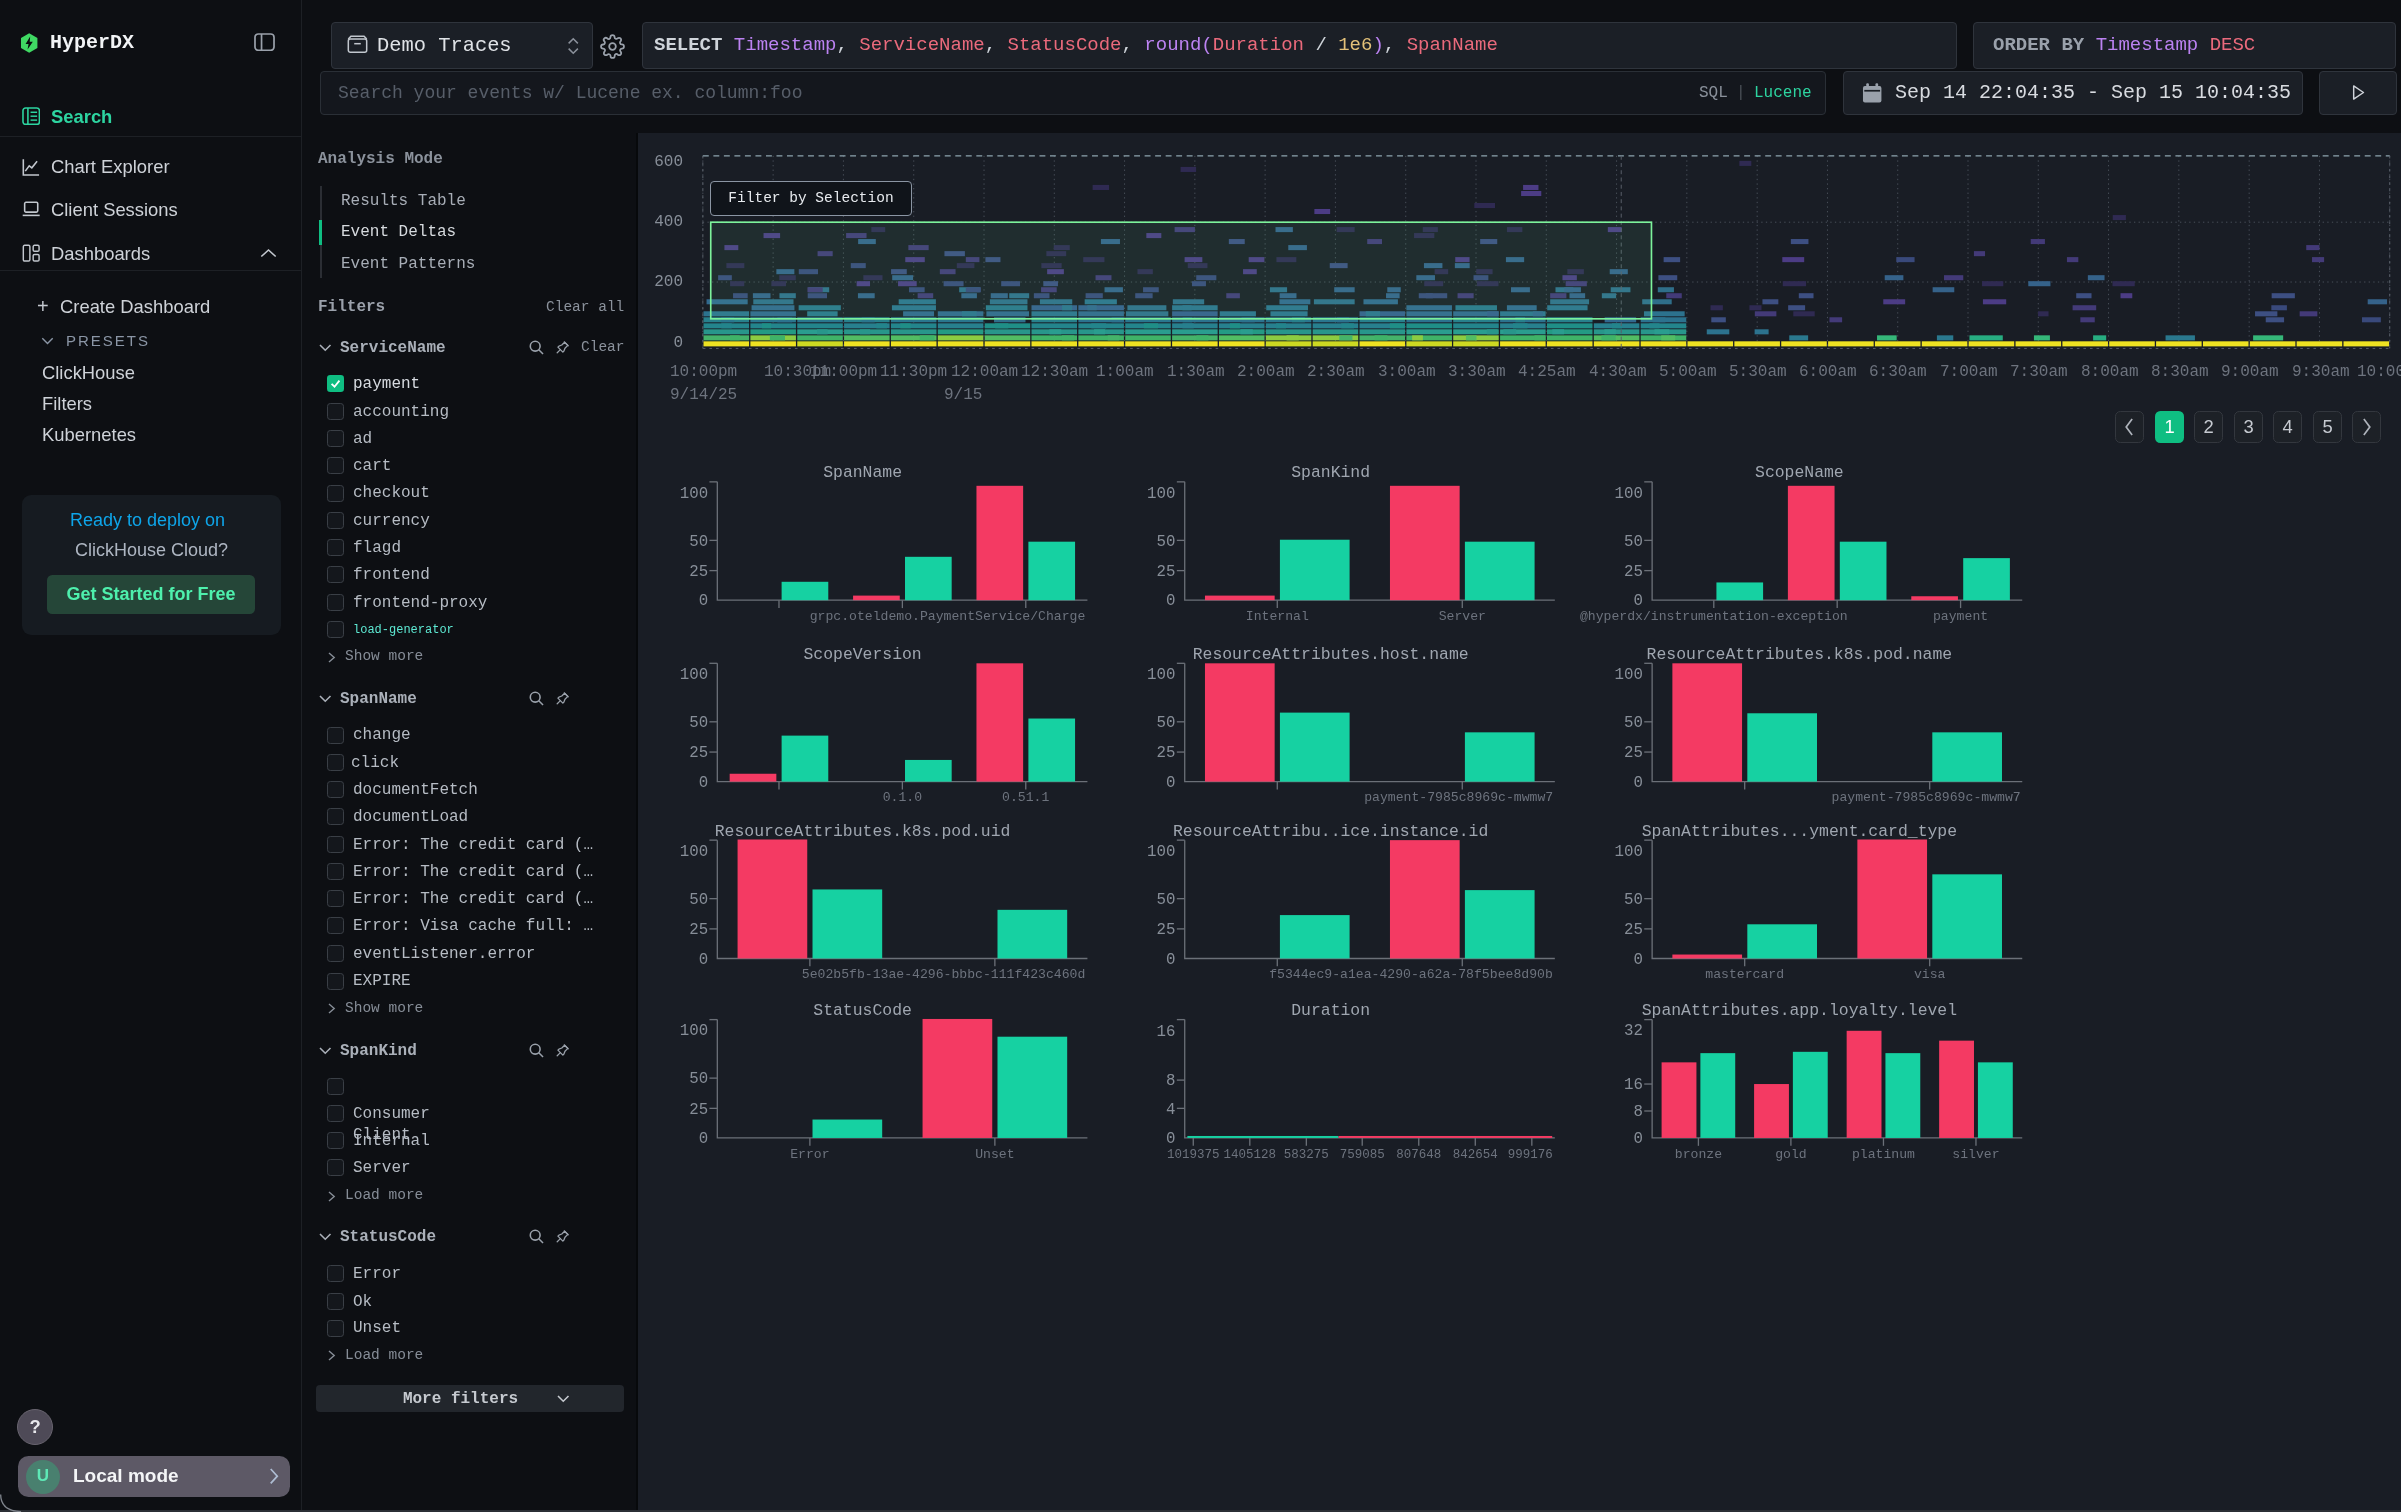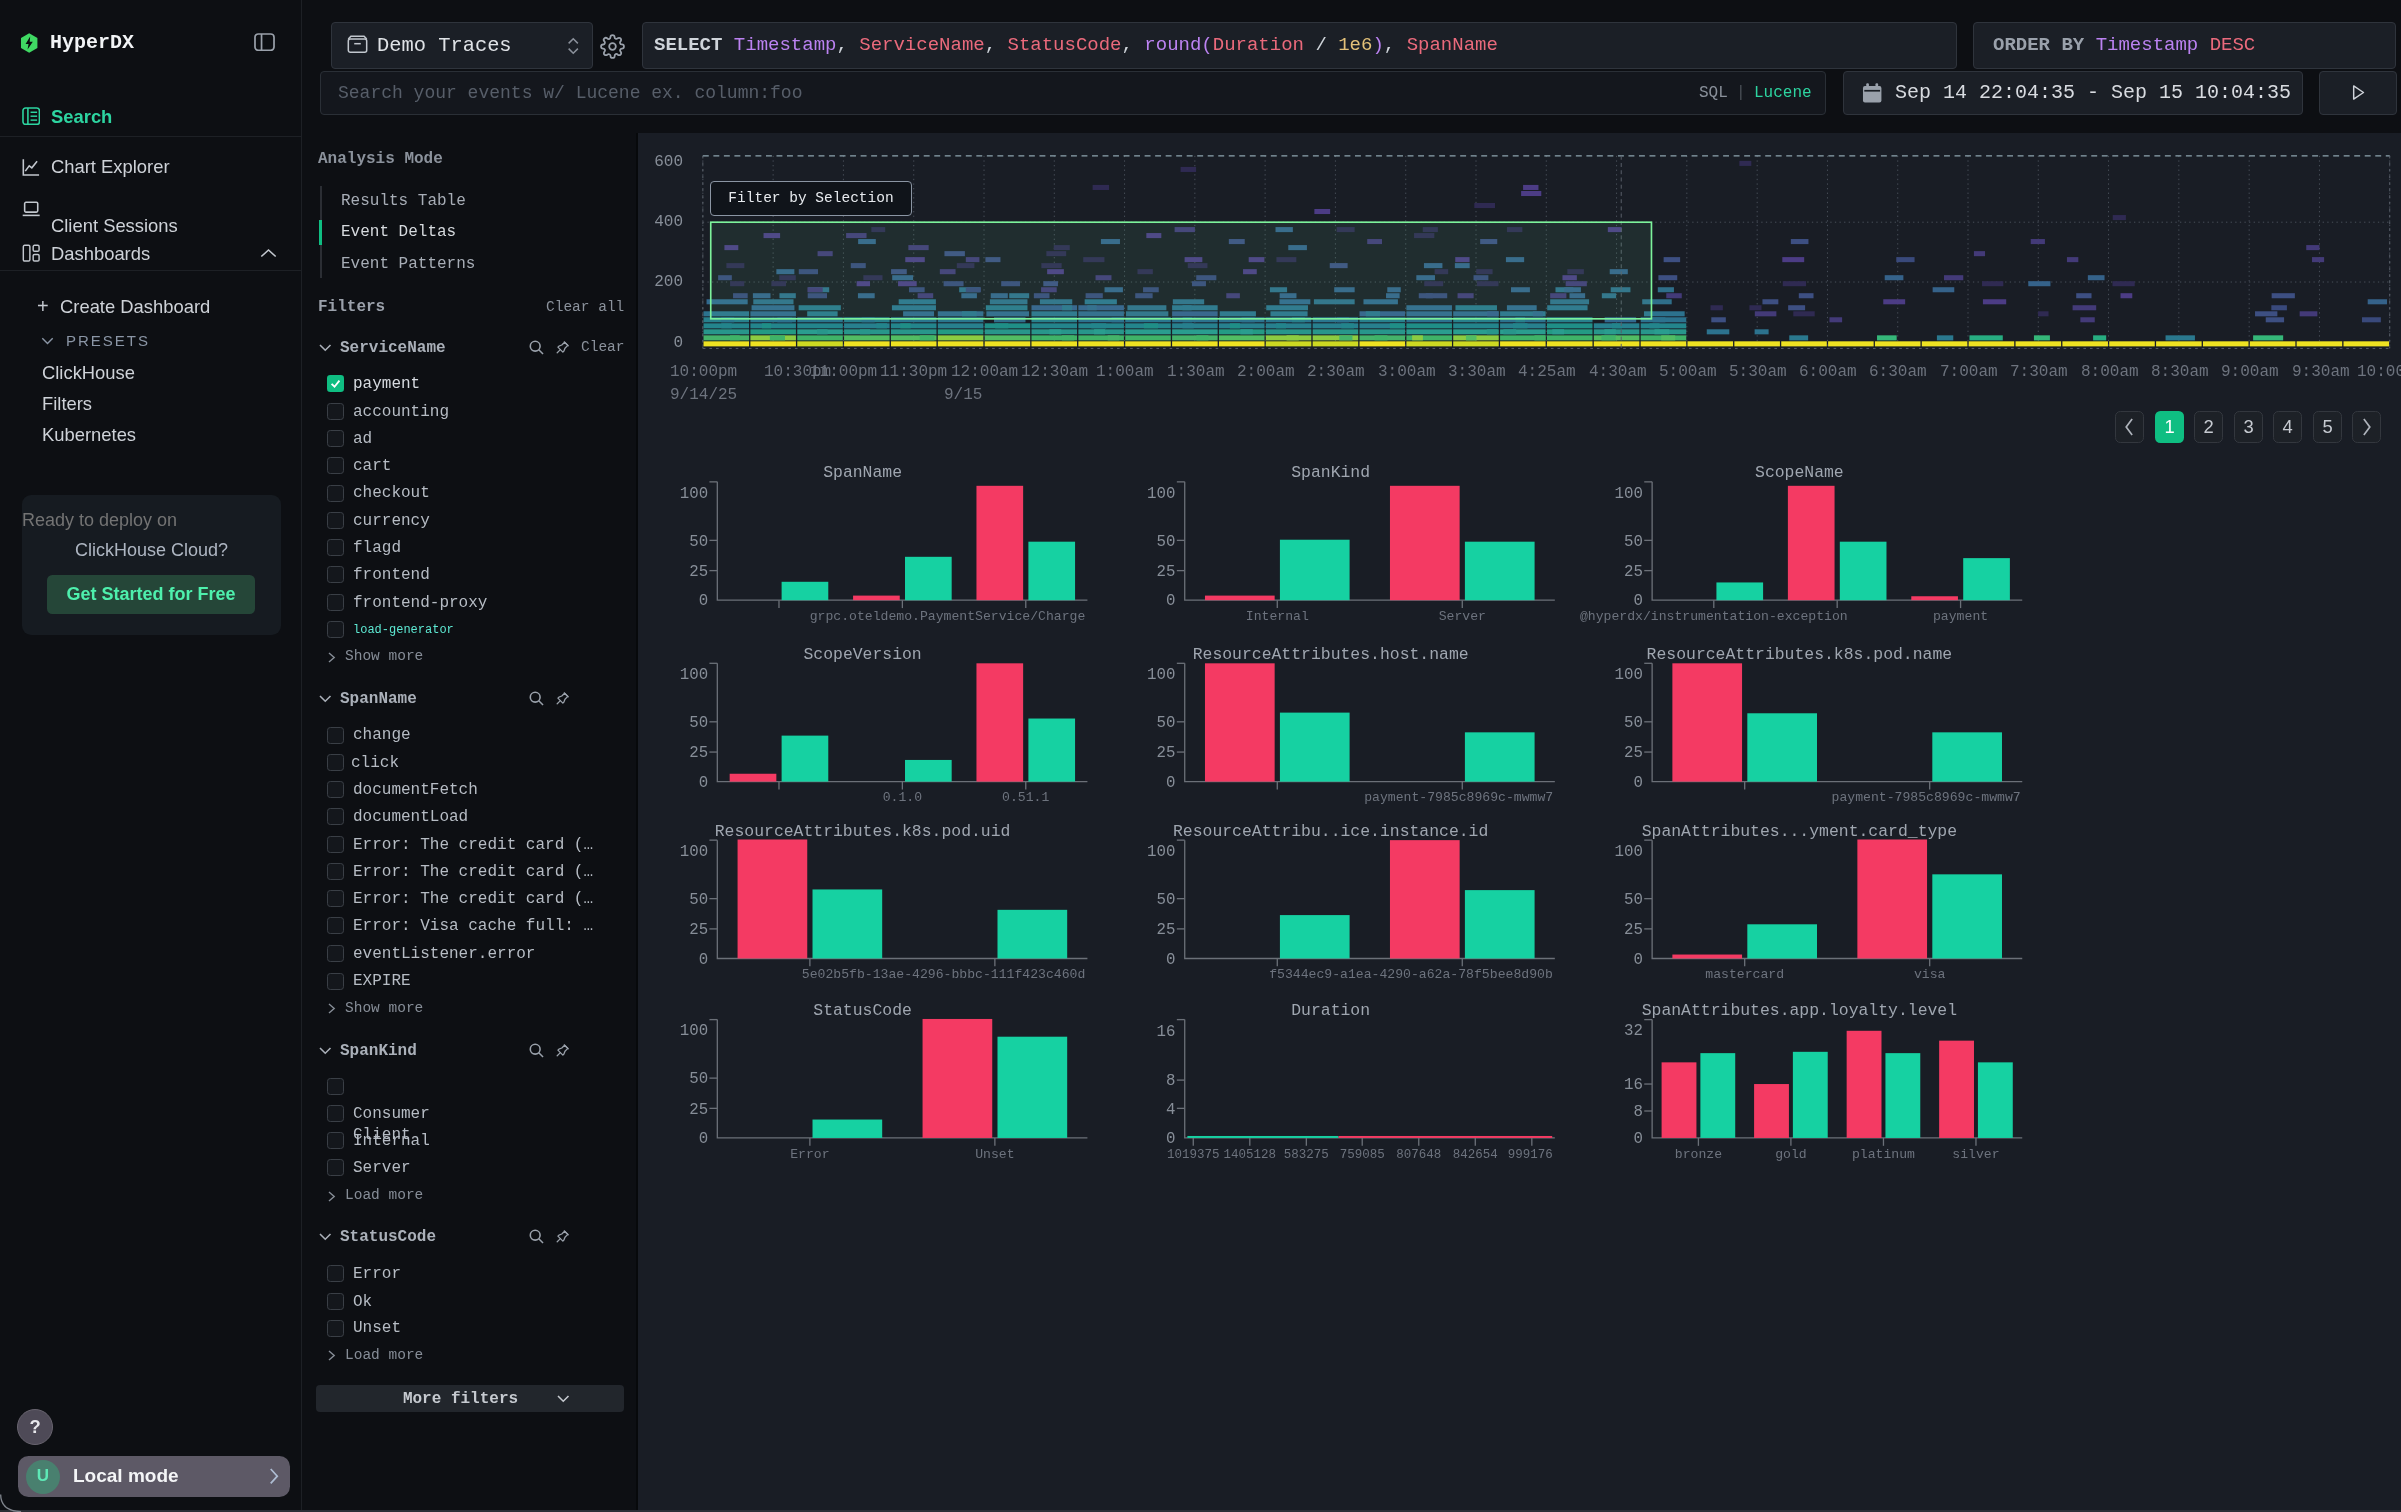--- a/index.html
+++ b/index.html
@@ -30,42 +30,42 @@
 <div class="abs" style="left:0;top:136px;width:302px;height:1.3px;background:#1d2025;"></div>
 <svg class="abs" style="left:22px;top:158px" width="18.4" height="18.4" viewBox="0 0 28 28">
 <path d="M2 2 L2 26 L26 26" fill="none" stroke="#c2c7ce" stroke-width="2.4"></path>
 <path d="M5 20 L11 12 L15 15 L23 5" fill="none" stroke="#c2c7ce" stroke-width="2.4"></path>
 </svg>
 <div class="abs sans" style="left:51px;top:148px;font-size:18.4px;line-height:37px;color:#ced2d8;white-space:pre;">Chart Explorer</div>
 <svg class="abs" style="left:22px;top:201px" width="18.4" height="17" viewBox="0 0 28 26">
 <rect x="4" y="2" width="20" height="15" rx="2" fill="none" stroke="#c2c7ce" stroke-width="2.4"></rect>
 <path d="M1 22 L27 22" stroke="#c2c7ce" stroke-width="2.4"></path>
 </svg>
-<div class="abs sans" style="left:51px;top:191px;font-size:18.4px;line-height:37px;color:#ced2d8;white-space:pre;margin-top:16px;">Client Sessions</div>
+<div class="abs sans" style="left:51px;top:191px;font-size:18.4px;line-height:37px;color:#ced2d8;white-space:pre;">Client Sessions</div>
 <svg class="abs" style="left:22px;top:244px" width="18.4" height="18.4" viewBox="0 0 28 28">
 <rect x="2" y="2" width="10" height="24" rx="2" fill="none" stroke="#c2c7ce" stroke-width="2.2"></rect>
 <rect x="17" y="2" width="9" height="9" rx="2" fill="none" stroke="#c2c7ce" stroke-width="2.2"></rect>
 <rect x="17" y="16" width="9" height="10" rx="2" fill="none" stroke="#c2c7ce" stroke-width="2.2"></rect>
 </svg>
 <div class="abs sans" style="left:51px;top:235px;font-size:18.4px;line-height:37px;color:#ced2d8;white-space:pre;">Dashboards</div>
 <svg class="abs" style="left:260px;top:248px" width="17" height="10.5" viewBox="0 0 26 16">
 <path d="M2 13 L13 3 L24 13" fill="none" stroke="#c2c7ce" stroke-width="2.4"></path>
 </svg>
 <div class="abs" style="left:0;top:270px;width:302px;height:1.3px;background:#1d2025;"></div>
 <div class="abs sans" style="left:37px;top:287px;font-size:20px;line-height:39px;color:#c3c8cf;white-space:pre;">+</div>
 <div class="abs sans" style="left:60px;top:288px;font-size:18.4px;line-height:37px;color:#ced2d8;white-space:pre;">Create Dashboard</div>
 <svg class="abs" style="left:41px;top:337px" width="13" height="8.5" viewBox="0 0 20 13">
 <path d="M2 2 L10 10 L18 2" fill="none" stroke="#8b96a6" stroke-width="2.2"></path>
 </svg>
 <div class="abs sans" style="left:66px;top:326px;font-size:15px;line-height:30px;color:#8b96a6;white-space:pre;letter-spacing:2px;">PRESETS</div>
 <div class="abs sans" style="left:42px;top:354px;font-size:18.4px;line-height:37px;color:#ced2d8;white-space:pre;">ClickHouse</div>
 <div class="abs sans" style="left:42px;top:385px;font-size:18.4px;line-height:37px;color:#ced2d8;white-space:pre;">Filters</div>
 <div class="abs sans" style="left:42px;top:416px;font-size:18.4px;line-height:37px;color:#ced2d8;white-space:pre;">Kubernetes</div>
 <div class="abs" style="left:22px;top:495px;width:259px;height:140px;background:#161b21;border-radius:9.2px;"></div>
-<div class="abs sans" style="left:22px;top:502px;width:251px;font-size:18px;line-height:36px;color:#737373;white-space:pre;text-align:left;">Ready to deploy on</div>
+<div class="abs sans" style="left:22px;top:502px;width:251px;font-size:18px;line-height:36px;color:#0ea5e9;white-space:pre;text-align:center;">Ready to deploy on</div>
 <div class="abs sans" style="left:22px;top:532px;width:259px;font-size:18px;line-height:36px;color:#aeb6c2;white-space:pre;text-align:center;">ClickHouse Cloud?</div>
 <div class="abs" style="left:47px;top:575px;width:208px;height:39px;background:#254638;border-radius:5.3px;"></div>
 <div class="abs sans b" style="left:47px;top:576px;width:208px;font-size:18px;line-height:36px;color:#4ef0ad;white-space:pre;text-align:center;">Get Started for Free</div>
 <div class="abs" style="left:17px;top:1409px;width:36px;height:36px;border-radius:50%;background:#4e4a57;border:1.3px solid #68646f;"></div>
 <div class="abs sans b" style="left:17px;top:1408px;width:36px;font-size:18.4px;line-height:37px;color:#e8e8ec;white-space:pre;text-align:center;">?</div>
 <div class="abs" style="left:18px;top:1456px;width:272px;height:41px;background:#5d5966;border-radius:10.5px;"></div>
 <div class="abs" style="left:26px;top:1460px;width:34px;height:34px;border-radius:50%;background:#49806f;"></div>
 <div class="abs sans b" style="left:26px;top:1459px;width:34px;font-size:17px;line-height:34px;color:#5ee8b6;white-space:pre;text-align:center;">U</div>
 <div class="abs sans b" style="left:73px;top:1457px;font-size:19px;line-height:38px;color:#f4f5f7;white-space:pre;">Local mode</div>
 <svg class="abs" style="left:268px;top:1467px" width="12" height="18.4" viewBox="0 0 18 28">

